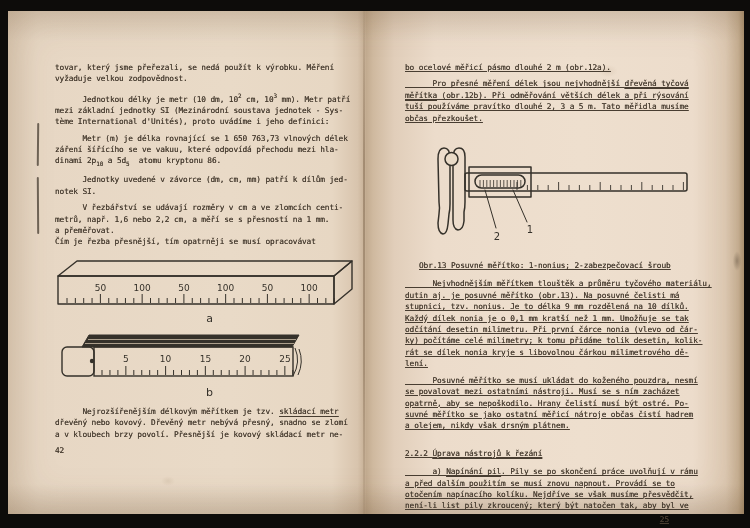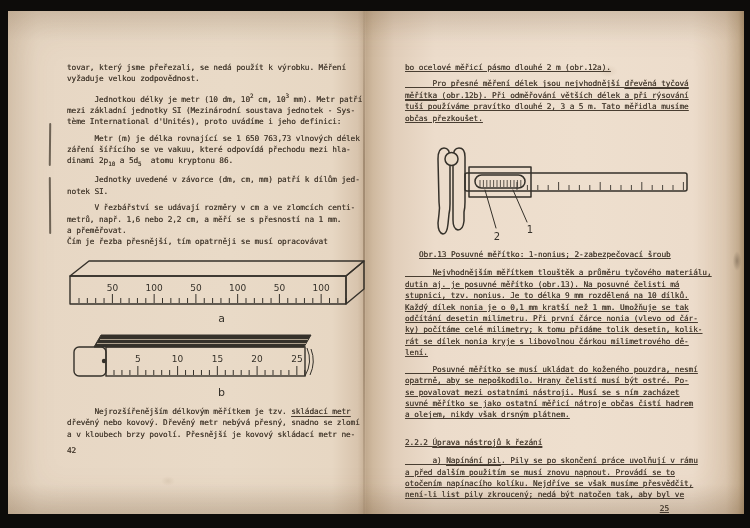--- a/index.html
+++ b/index.html
@@ -28,21 +28,21 @@
       radial-gradient(10px 7px at 160px 470px, rgba(120,90,55,.10), transparent 70%),
       radial-gradient(8px 6px at 520px 300px, rgba(120,90,55,.08), transparent 70%),
       radial-gradient(6px 14px at 729px 250px, rgba(40,28,16,.30), transparent 70%);
   }
   .gutter-line{
     position:absolute;left:355px;top:0;width:2px;height:100%;
     background:linear-gradient(180deg, rgba(80,55,30,.05), rgba(80,55,30,.30) 30%, rgba(80,55,30,.28) 70%, rgba(80,55,30,.06));
     filter:blur(.4px);
   }
   .page{position:absolute;top:0;height:100%;}
-  .page.left{left:0;width:360px;margin-left:12px;}
+  .page.left{left:0;width:360px;}
   .page.right{left:356px;width:380px;}
   .content{position:absolute;color:var(--ink);}
   .page.left  .content{left:47px;top:51px;width:309px;}
   .page.right .content{left:41px;top:51px;width:316px;text-decoration:underline;}
 
   .tline{
     white-space:pre;font-size:7.8px;letter-spacing:-0.12px;line-height:11.4px;
     color:var(--ink);
     text-shadow:0 0 .5px rgba(72,61,49,.85);
   }
@@ -61,21 +61,21 @@
 
   .figblock{margin:6px 0 2px 0;}
   .figlabel{
     font-family:"DejaVu Sans", sans-serif;font-size:11px;color:var(--fig);
     text-align:center;line-height:13px;margin:1px 0 7px 0;
   }
   svg{display:block;}
   svg text{
     font-family:"DejaVu Sans", sans-serif;fill:var(--fig);
   }
-  .cap13{margin-top:3px;}
+  .cap13{margin-top:14px;}
 </style>
 </head>
 <body>
 
 <div class="book">
   <div class="gutter-line"></div>
 
   <div class="page left">
     <div class="margin-mark mm1"></div>
     <div class="margin-mark mm2"></div>
@@ -293,30 +293,30 @@
           <div class="tline">dutin aj. je posuvné měřítko (obr.13). Na posuvné čelisti má</div>
           <div class="tline">stupnici, tzv. nonius. Je to délka 9 mm rozdělená na 10 dílků.</div>
           <div class="tline">Každý dílek nonia je o 0,1 mm kratší než 1 mm. Umožňuje se tak</div>
           <div class="tline">odčítání desetin milimetru. Při první čárce nonia (vlevo od čár-</div>
           <div class="tline">ky) počítáme celé milimetry; k tomu přidáme tolik desetin, kolik-</div>
           <div class="tline">rát se dílek nonia kryje s libovolnou čárkou milimetrového dě-</div>
           <div class="tline">lení.</div>
         </div>
       <div class="para" style="margin-bottom:16px">
           <div class="tline">      Posuvné měřítko se musí ukládat do koženého pouzdra, nesmí</div>
+          <div class="tline">se povalovat mezi ostatními nástroji. Musí se s ním zacházet</div>
           <div class="tline">opatrně, aby se nepoškodilo. Hrany čelistí musí být ostré. Po-</div>
-          <div class="tline">se povalovat mezi ostatními nástroji. Musí se s ním zacházet</div>
           <div class="tline">suvné měřítko se jako ostatní měřicí nátroje občas čistí hadrem</div>
           <div class="tline">a olejem, nikdy však drsným plátnem.</div>
         </div>
       <div class="para" style="margin-bottom:7px">
           <div class="tline">2.2.2 <span class="u">Úprava nástrojů k řezání</span></div>
         </div>
       <div class="para" style="margin-bottom:1px">
           <div class="tline">      a) <span class="u">Napínání pil</span>. Pily se po skončení práce uvolňují v rámu</div>
           <div class="tline">a před dalším použitím se musí znovu napnout. Provádí se to</div>
           <div class="tline">otočením napínacího kolíku. Nejdříve se však musíme přesvědčit,</div>
-          <div class="tline">není-li list pily zkroucený; nedá být natočen tak, aby byl ve</div>
+          <div class="tline">není-li list pily zkroucený; který být natočen tak, aby byl ve</div>
         </div>
       <div class="tline pn-right">25</div>
     </div>
   </div>
 </div>
 
 </body></html>

